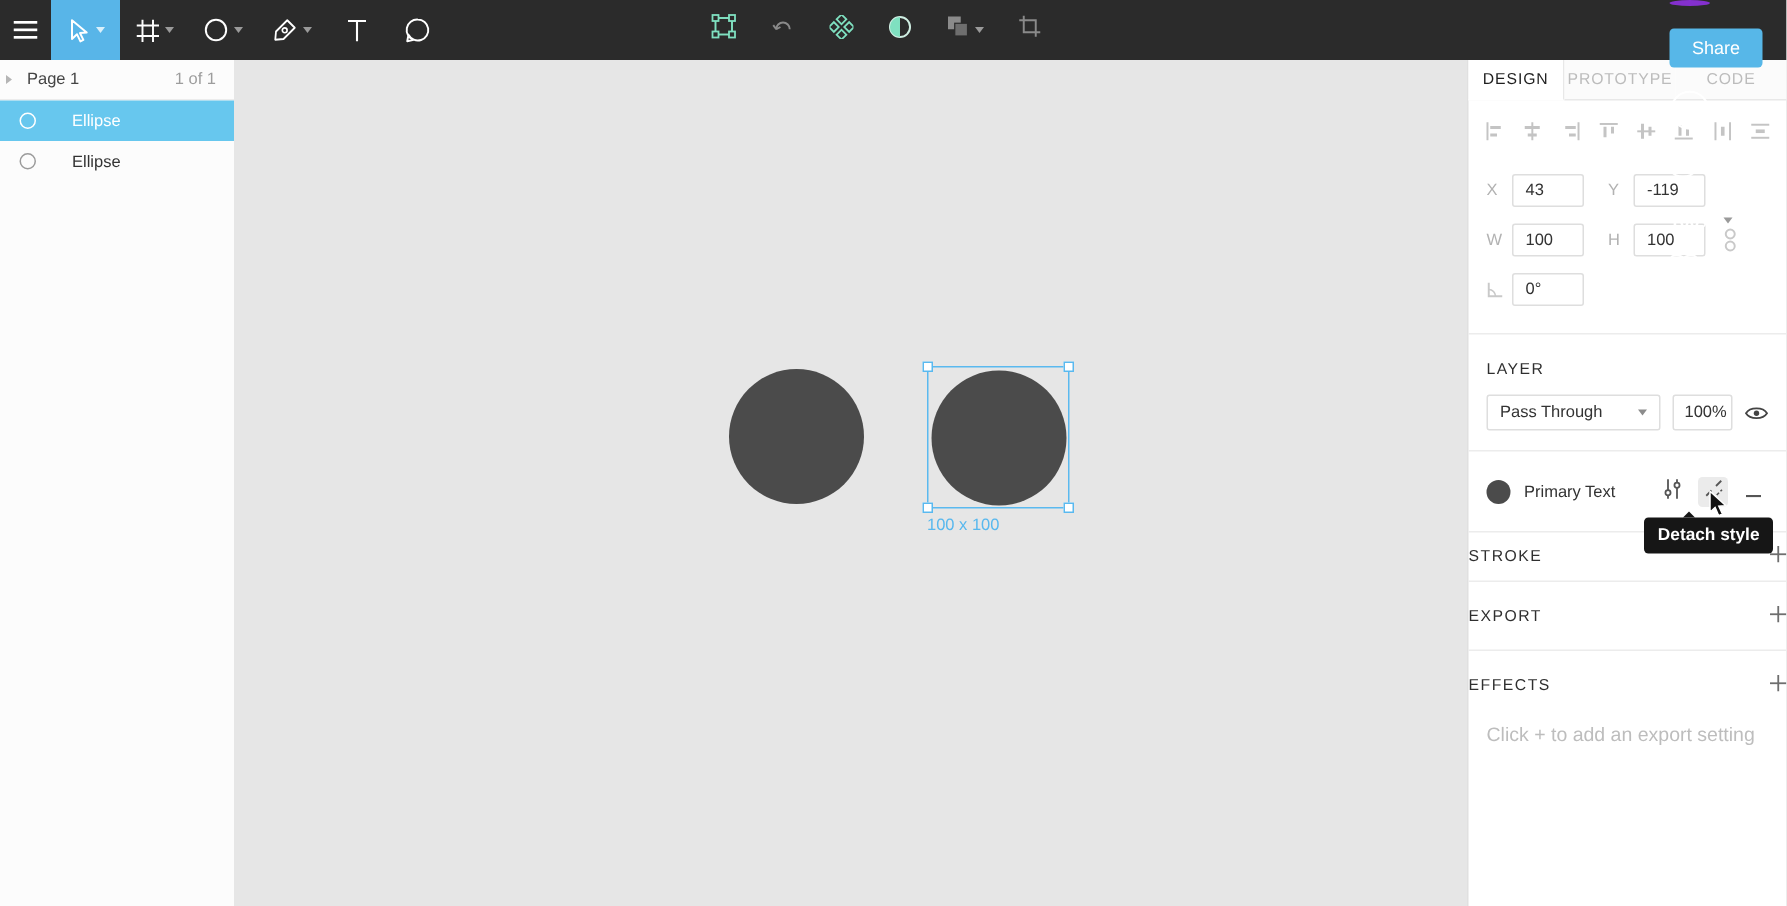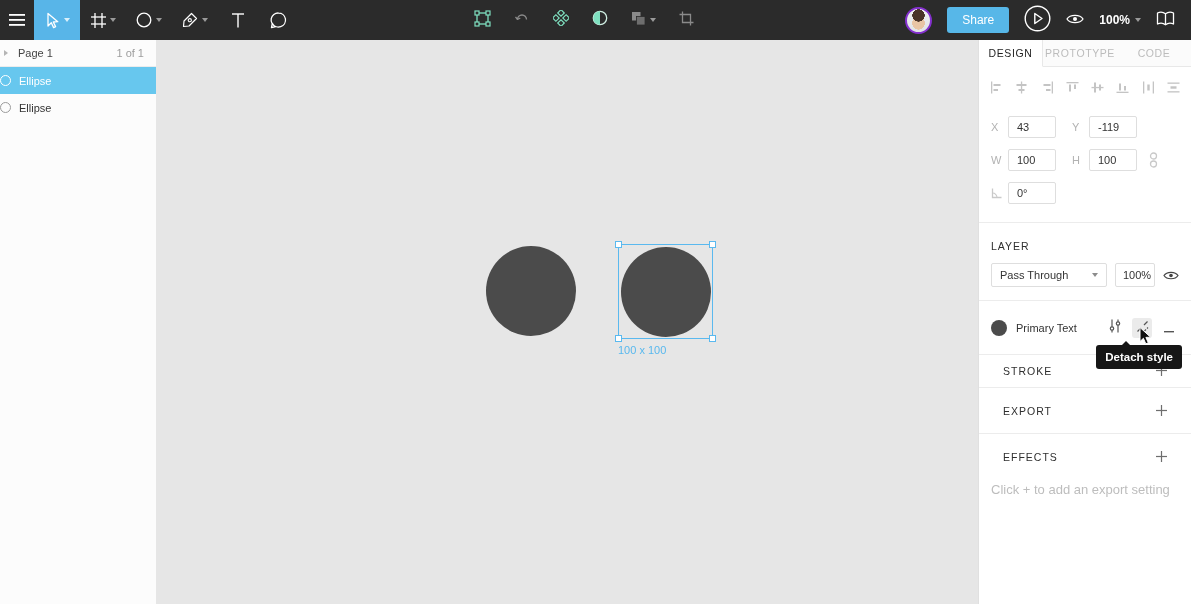--- a/index.html
+++ b/index.html
@@ -18,38 +18,38 @@
   .tb-btn.menu { width:34px; }
   .tb-btn.tool { width:40px; }
   .tb-btn.with-caret { width:46px; gap:4px; }
   .tb-btn.active { background:#58b5e8; }
   .caret-dn { width:0; height:0; border-left:3.5px solid transparent; border-right:3.5px solid transparent; border-top:4px solid #9a9a9a; }
   .tb-btn.active .caret-dn { border-top-color:#d9f0fb; }
 
   .tb-middle { position:absolute; left:474px; top:0; height:40px; display:flex; align-items:center; gap:23px; }
   .mid-icon { display:flex; align-items:center; gap:4px; }
 
-  .tb-right { position:absolute; right:0; top:0; height:40px; display:flex; align-items:center; gap:15px; padding-right:16px; }
+  .tb-right { position:absolute; right:0; top:0; height:40px; display:flex; gap:15px; padding-right:16px;flex-direction:column; }
   .avatar { width:27px; height:27px; border-radius:50%; border:2.5px solid #8430ce;
             background:
               radial-gradient(circle at 50% 28%, #4a3428 0 30%, transparent 31%),
               radial-gradient(circle at 50% 62%, #e8c5a4 0 34%, transparent 35%),
               linear-gradient(180deg,#f2f2f2 0%, #dfe3e6 100%);
   }
   .share-btn { background:#57b7e8; color:#fff; font-size:12px; border:none; border-radius:3px;
                padding:7px 15px; line-height:1; cursor:default; }
   .zoom-ctl { display:flex; align-items:center; gap:5px; color:#fff; font-size:12px; font-weight:bold; }
 
   
   .left-sidebar { position:absolute; top:40px; left:0; bottom:0; width:156px; background:#fcfcfc; z-index:20; }
   .page-header { height:27px; display:flex; align-items:center; padding:0 12px 0 4px; border-bottom:1px solid #ececec; }
   .page-chevron { width:0; height:0; border-top:3.5px solid transparent; border-bottom:3.5px solid transparent; border-left:4px solid #b5b5b5; margin-right:10px; }
   .page-name { font-size:11px; color:#444; }
   .page-count { margin-left:auto; font-size:11px; color:#9d9d9d; }
-  .layer-row { height:27px; display:flex; align-items:center; gap:8px; font-size:11px; color:#333; }
+  .layer-row { height:27px; display:flex; align-items:center; gap:24px; padding-left:13px; font-size:11px; color:#333; }
   .layer-row.selected { background:#67c7ee; color:#fff; }
   .layer-icon { width:11px; height:11px; border:1.2px solid #9b9b9b; border-radius:50%; flex:none; }
   .layer-row.selected .layer-icon { border-color:#fff; }
 
   
   .canvas { position:absolute; top:40px; left:180px; right:213px; bottom:0; background:#e6e6e6; }
   .circle { position:absolute; width:90px; height:90px; border-radius:50%; background:#4b4b4b; }
   .circle.c1 { left:306px; top:206px; }
   .circle.c2 { left:441px; top:207px; }
   .selection-box { position:absolute; left:438px; top:204px; width:95px; height:95px; border:1px solid #5ab9ef; }
@@ -89,21 +89,21 @@
                    padding:0 0 0 7px; margin-left:8px; font-family:"Liberation Sans",sans-serif; outline:none; }
   .blend-row .eye { margin-left:auto; display:flex; }
 
   .fill-row { display:flex; align-items:center; margin:14px 12px 0; height:26px; }
   .swatch { width:16px; height:16px; border-radius:50%; background:#4b4b4b; flex:none; }
   .fill-name { font-size:11px; color:#333; margin-left:9px; }
   .fill-actions { margin-left:auto; display:flex; align-items:center; gap:7px; }
   .icon-btn { width:20px; height:20px; display:flex; align-items:center; justify-content:center; border-radius:3px; }
   .icon-btn.hovered { background:#ebebeb; }
 
-  .panel-section { border-top:1px solid #ececec; display:flex; align-items:center; justify-content:space-between; padding:0 24px; }
+  .panel-section { border-top:1px solid #ececec; display:flex; align-items:center; justify-content:space-between; padding:0 0; }
   .panel-section.stroke { margin-top:13px; height:33px; }
   .panel-section.effects { height:47px; }
   .panel-section.export { height:46px; }
   .plus-btn { display:flex; }
 
   .export-hint { font-size:13px; color:#bdbdbd; padding:2px 12px 0; }
 
   
   .tooltip { position:absolute; top:305px; right:9px; background:#161616; color:#fff; font-size:11.5px; font-weight:bold;
              padding:6px 9px; border-radius:3px; z-index:40; white-space:nowrap; }

